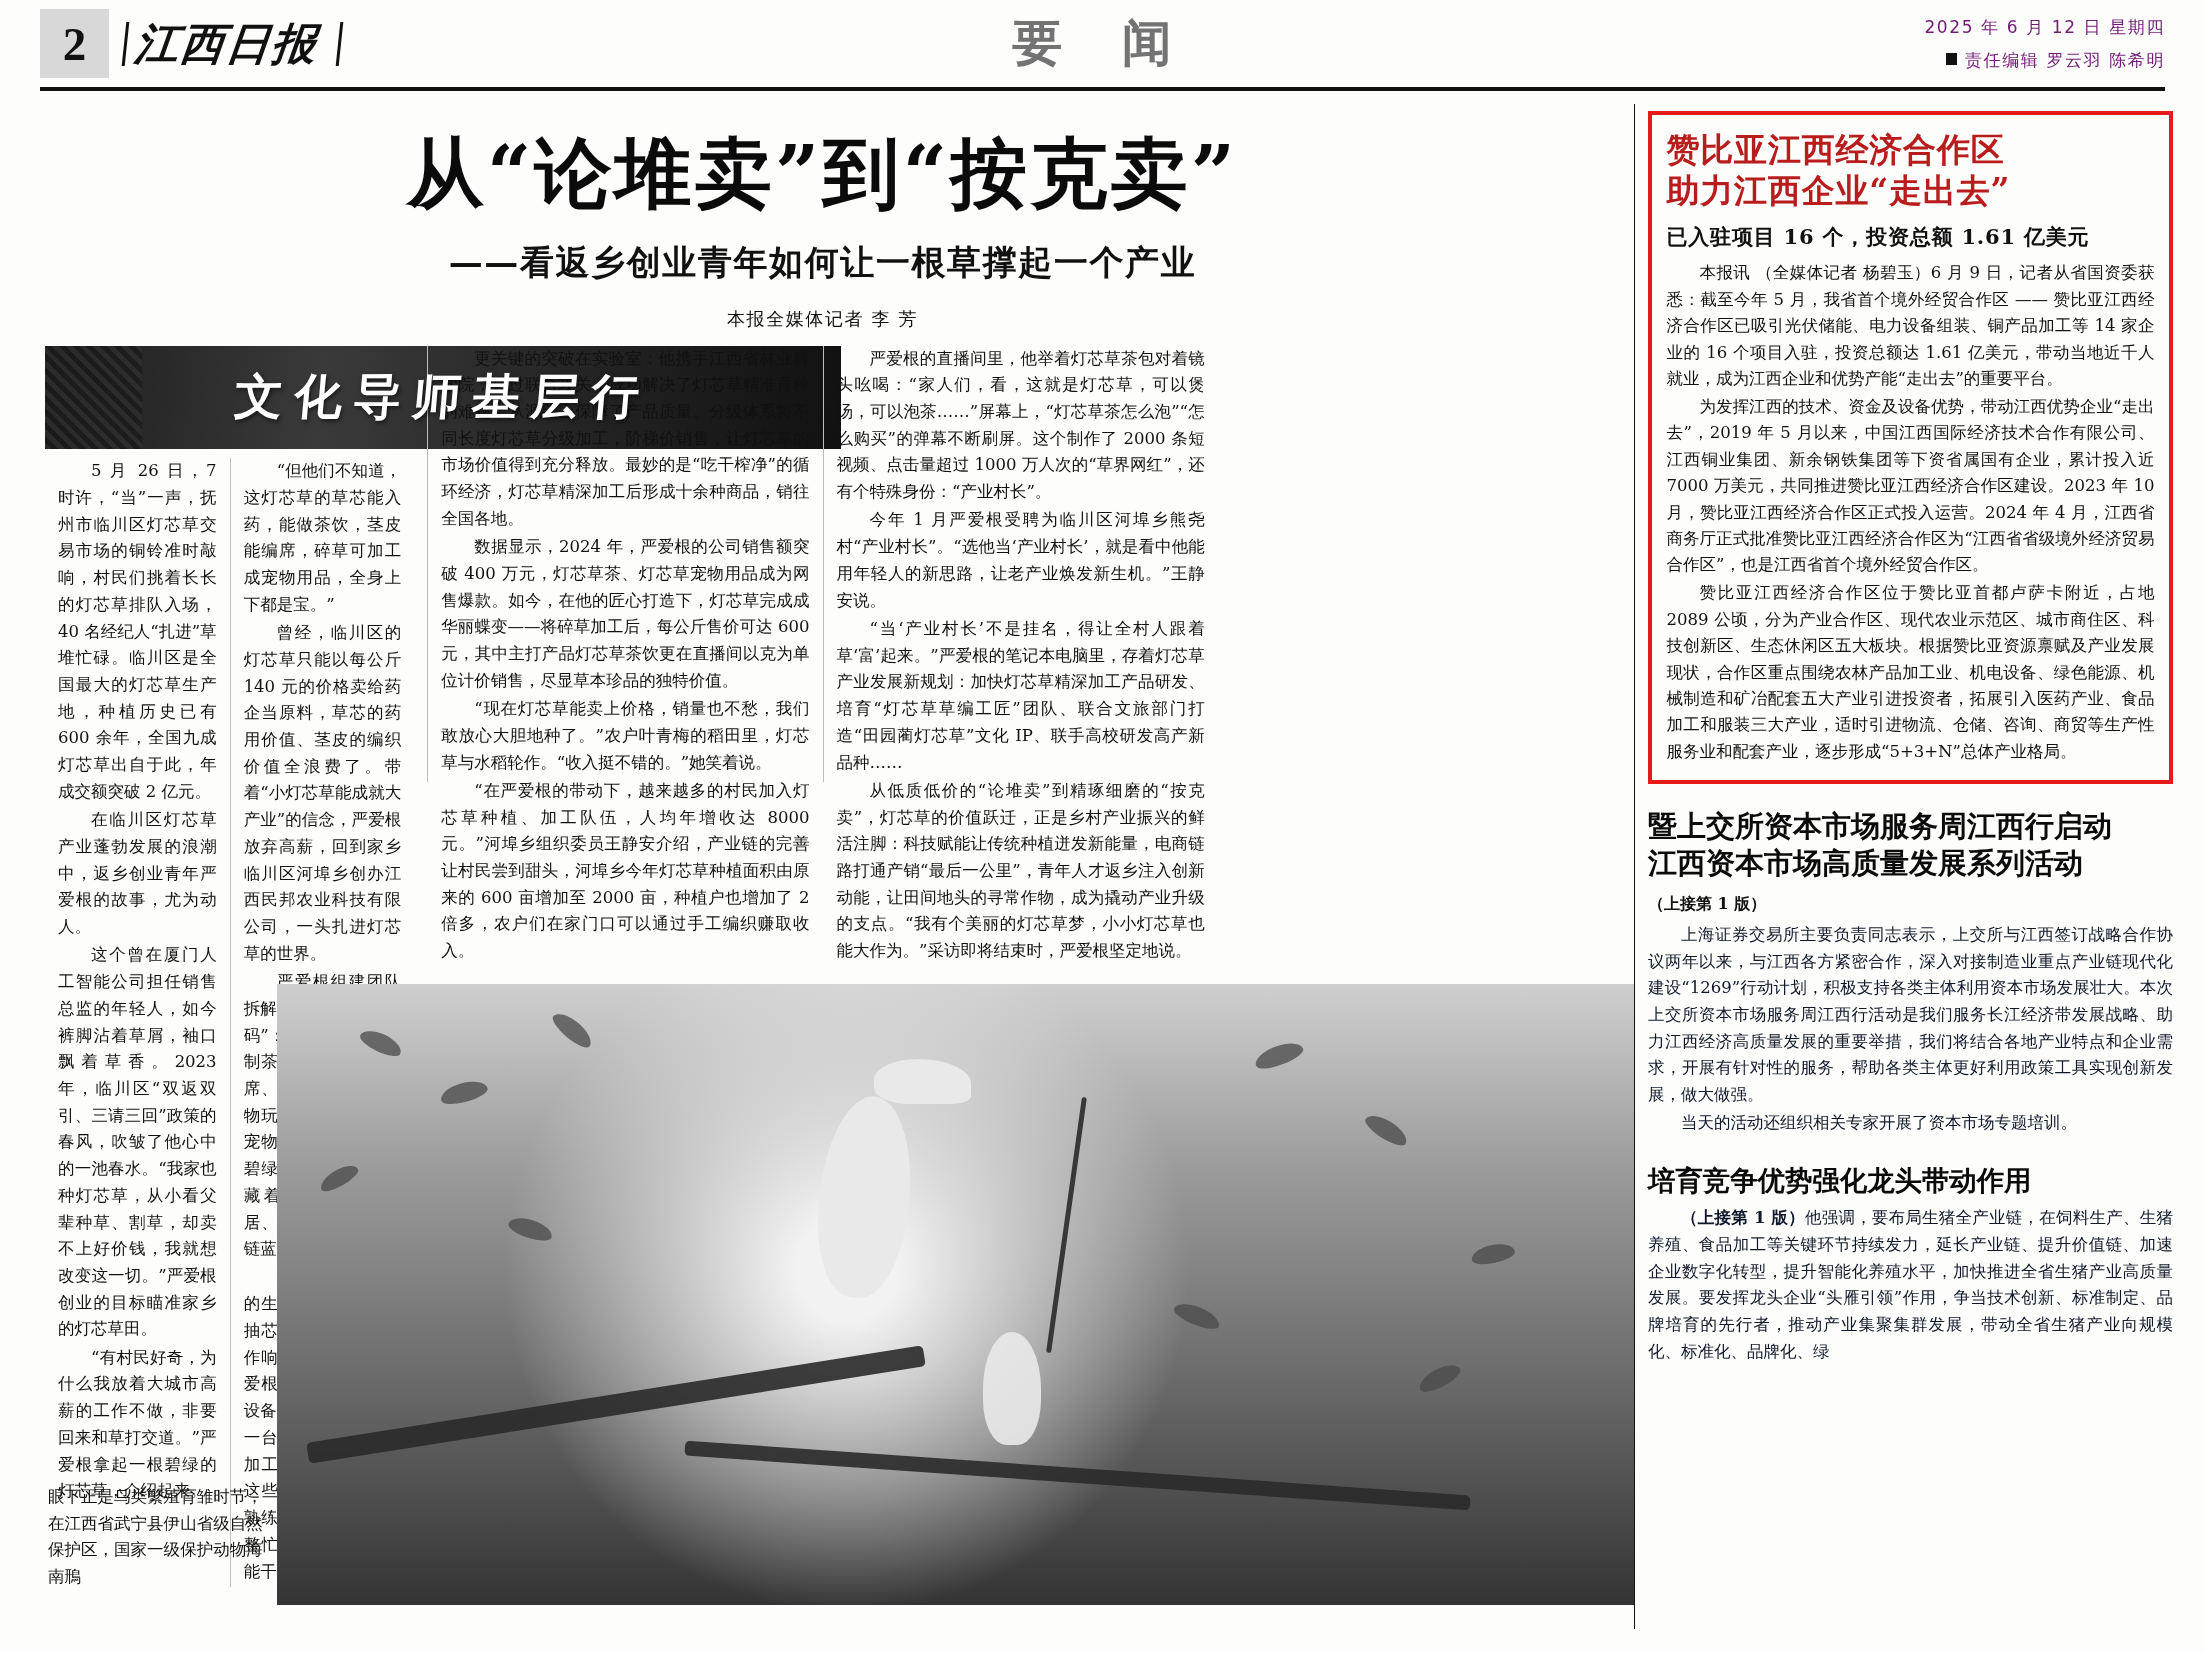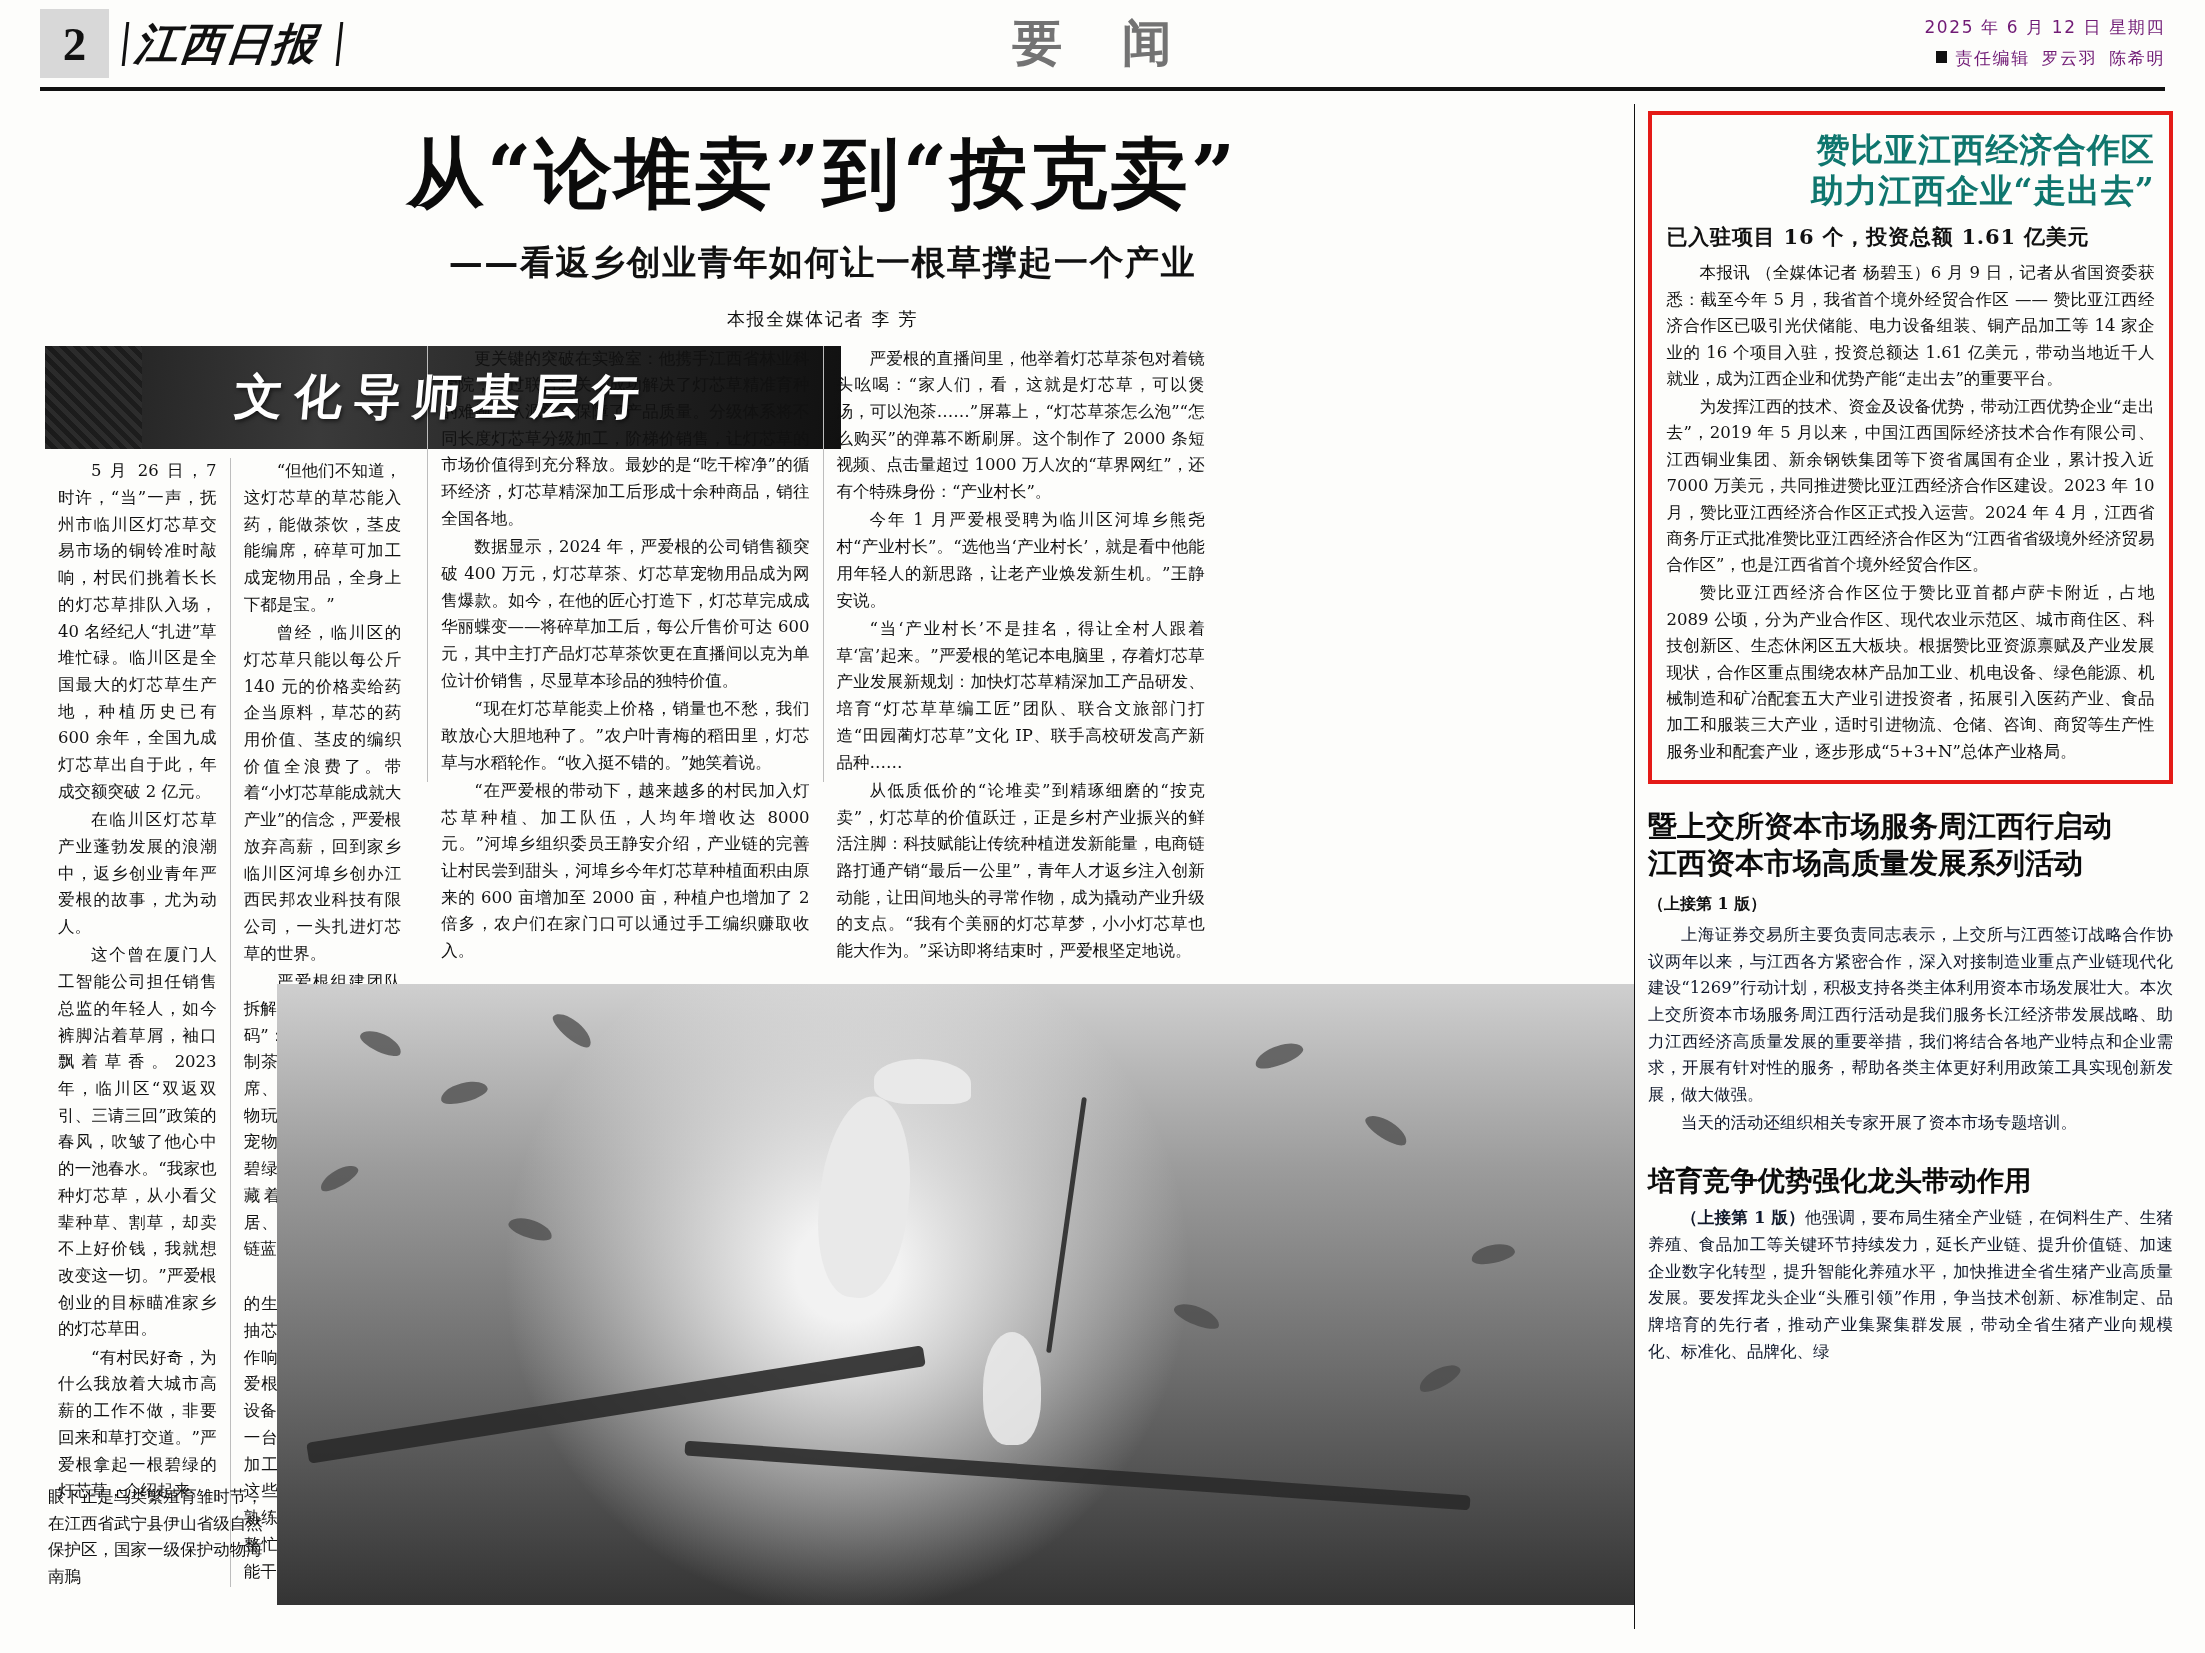--- a/index.html
+++ b/index.html
@@ -73,21 +73,21 @@
   .masthead-right {
     margin-left: auto;
     text-align: right;
     font-size: 17px;
     line-height: 1.9;
     color: #701a75;
     font-family: "DejaVu Sans", sans-serif;
     z-index: 2;
   }
   .masthead-right .line1 { letter-spacing: 1.6px; }
-  .masthead-right .line2 { letter-spacing: 1.6px; font-family: Liberation Mono, monospace; }
+  .masthead-right .line2 { letter-spacing: 1.6px; }
   .sq {
     display: inline-block;
     width: 11.3px; height: 11.3px;
     background: #111;
     margin-right: 8px;
     vertical-align: 0.8px;
   }
 
   
   .content {
@@ -255,24 +255,24 @@
   .boxed-story {
     border: 4px solid #e41b17;
     padding: 14.5px 14.5px 13px 14.5px;
     box-sizing: border-box;
     margin-top: 6.5px;
   }
   .boxed-title {
     font-size: 33px;
     font-weight: bold;
     line-height: 1.25;
-    text-align: right;
+    text-align: left;
     font-family: "DejaVu Serif", serif;
     letter-spacing: 0.8px;
-    color: #0f766e;
+    color: #b91c1c;
   }
   .boxed-sub {
     font-size: 21px;
     font-weight: bold;
     margin-top: 11.3px;
     letter-spacing: 0.8px;
     color: #111;
   }
   .boxed-body {
     margin-top: 9.7px;

